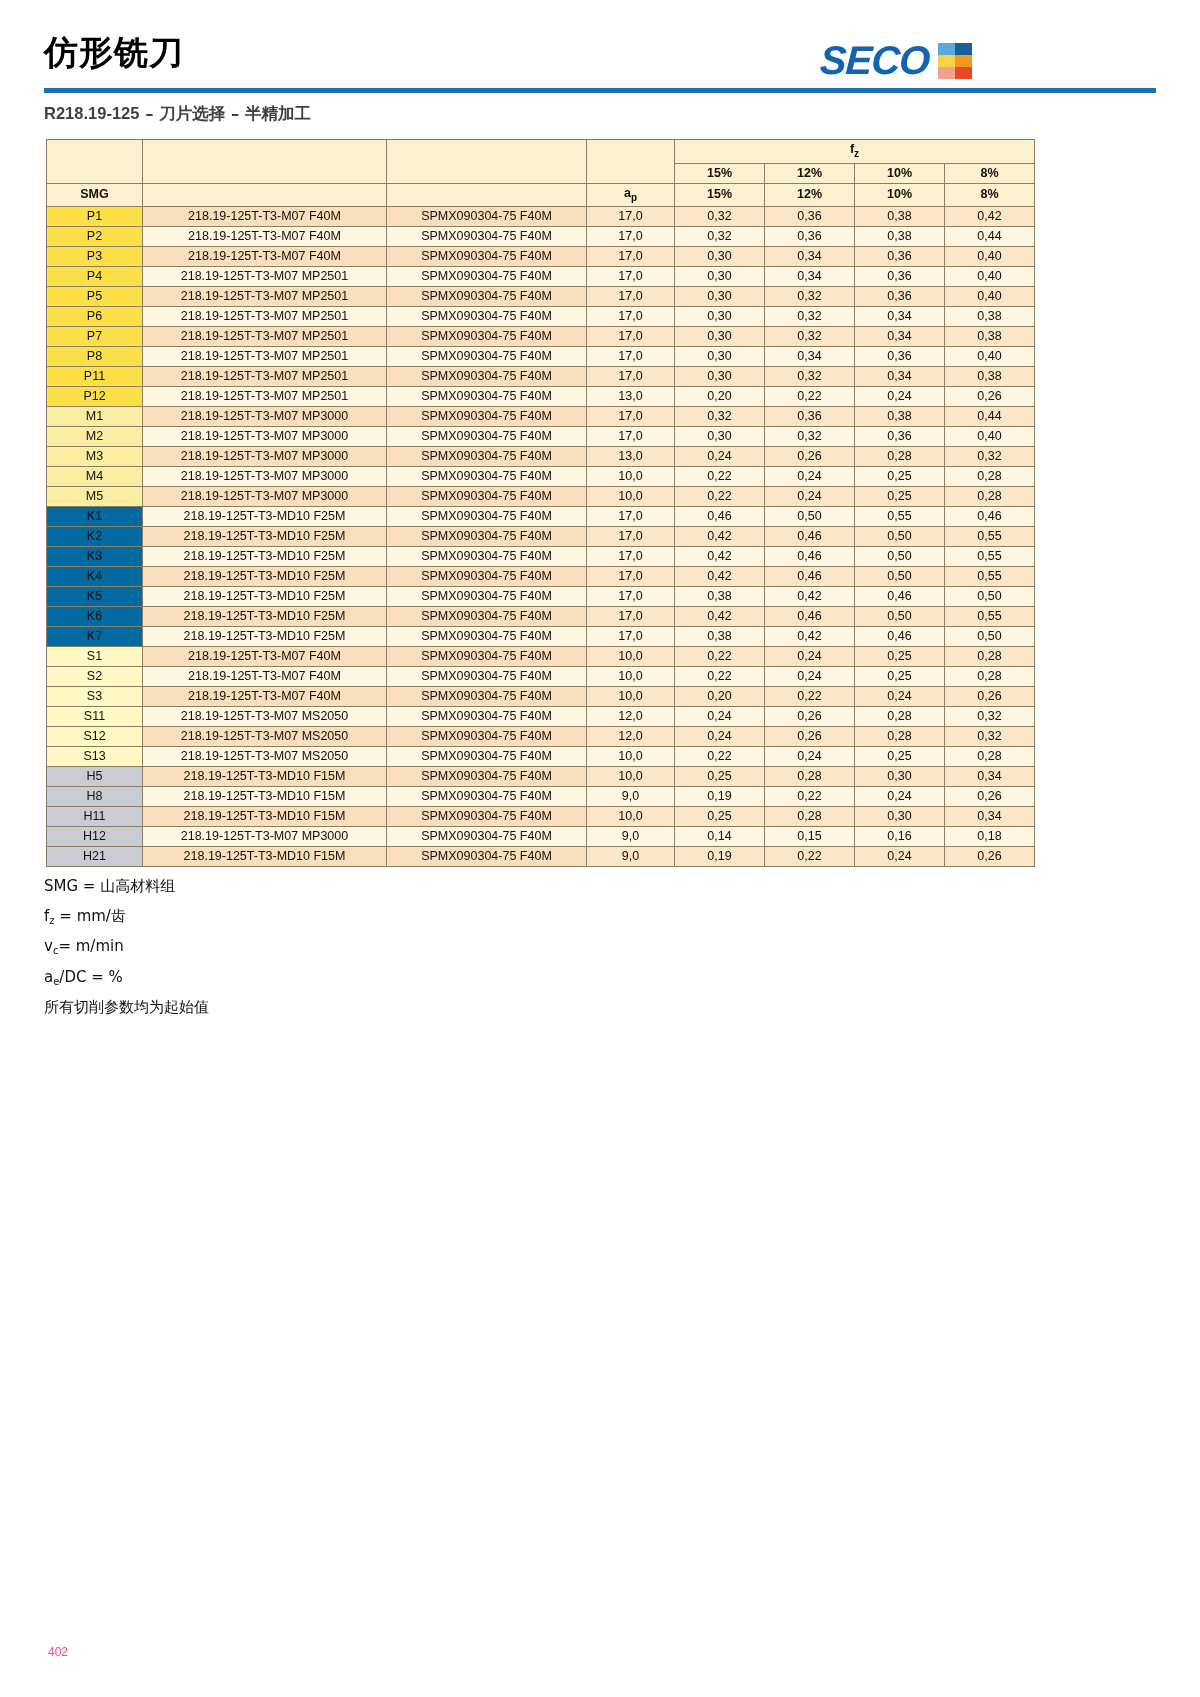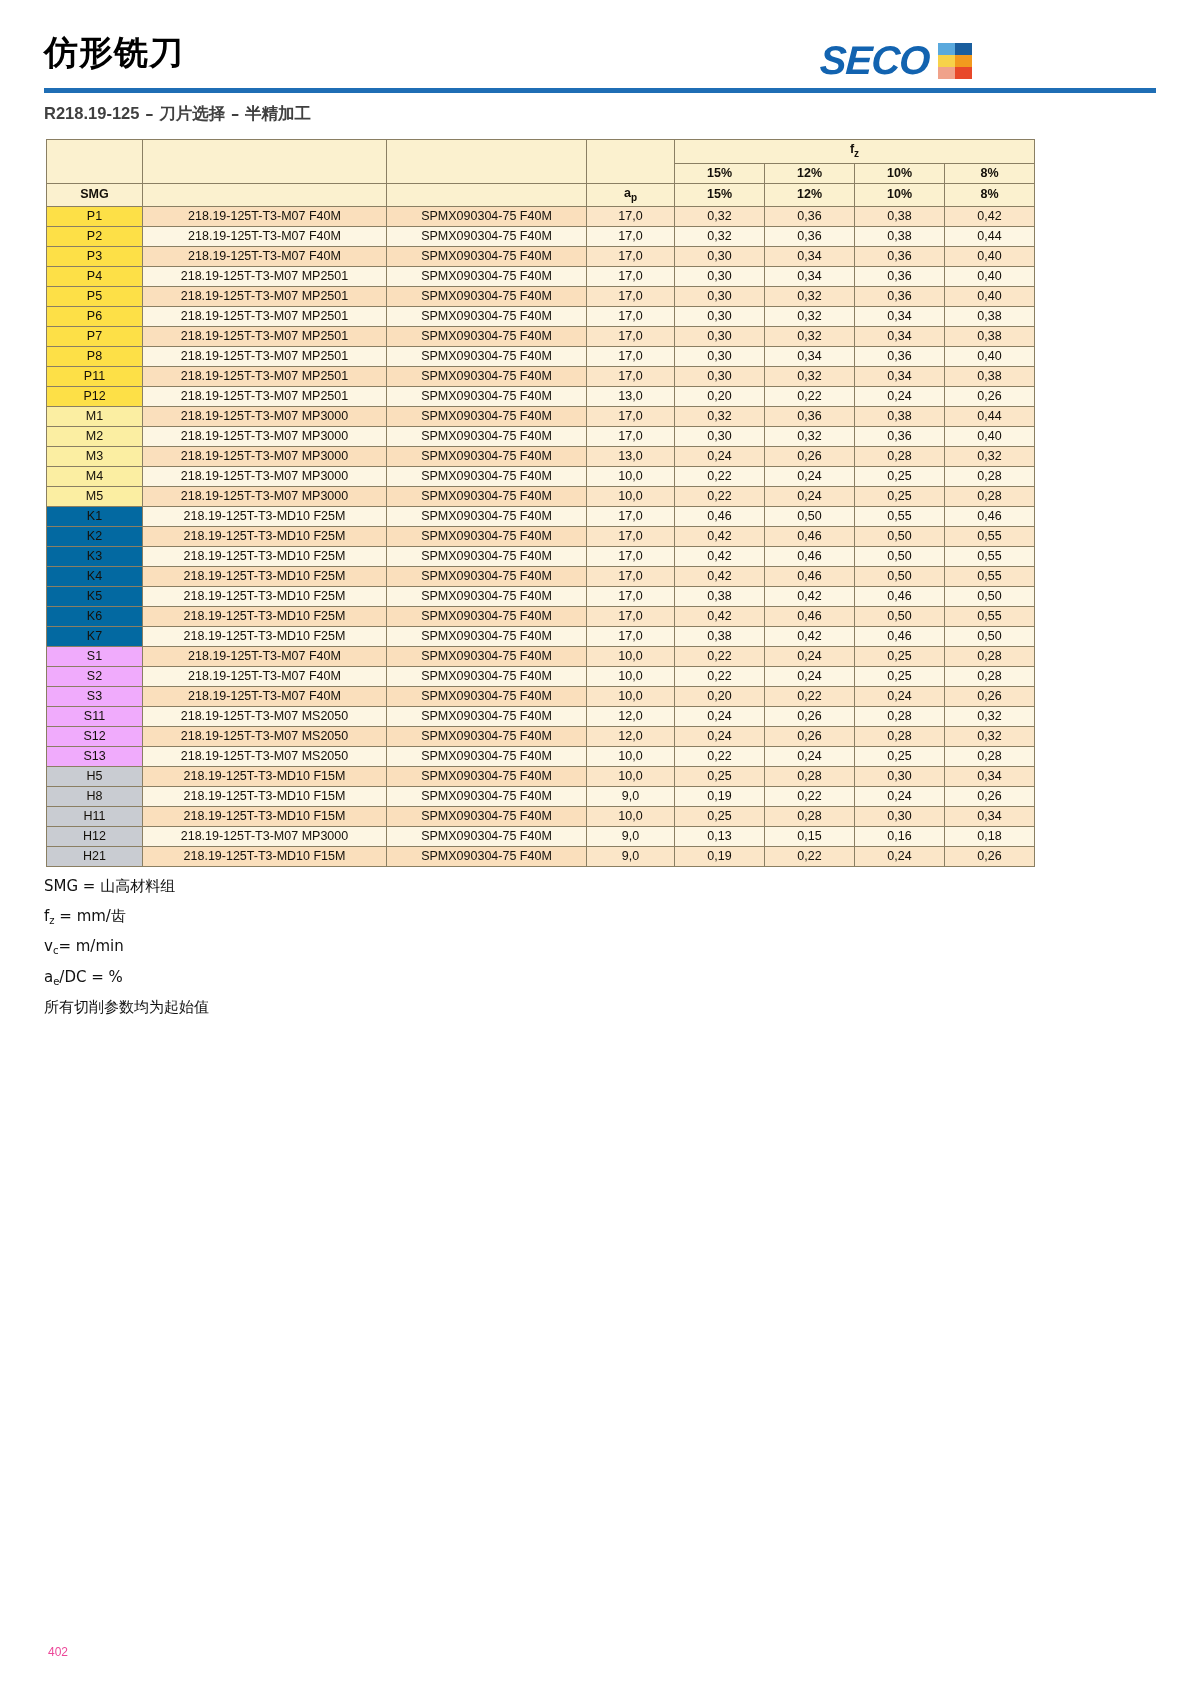--- a/index.html
+++ b/index.html
@@ -116,21 +116,21 @@
   tr.even td.data { background: #fdf6e3; }
   tr.odd  td.tool, tr.odd  td.ins { background: #fadfbc; }
   tr.even td.tool, tr.even td.ins { background: #fdf6e3; }
   tr.odd  td.apc, tr.odd td.fzc { background: #fbe6c8; }
   tr.even td.apc, tr.even td.fzc { background: #fdf6e3; }
 
   
   td.smg.g-P { background: #fde047; }
   td.smg.g-M { background: #fbeea2; margin-left: 20px; }
   td.smg.g-K { background: #0369a1; }
-  td.smg.g-S { background: #f0abfc; }
+  td.smg.g-S { background: #fef9c3; }
   td.smg.g-H { background: #c9ccd2; }
 
   
   #footnotes {
     position: absolute;
     left: 44px;
     top: 868px;
     font-size: 15px;
     line-height: 21.5px;
     color: #111;
@@ -520,21 +520,21 @@
           <td class="fzc data">0,25</td>
           <td class="fzc data">0,28</td>
           <td class="fzc data">0,30</td>
           <td class="fzc data">0,34</td>
         </tr>
         <tr class="even">
           <td class="smg g-H">H12</td>
           <td class="tool">218.19-125T-T3-M07 MP3000</td>
           <td class="ins">SPMX090304-75 F40M</td>
           <td class="apc data">9,0</td>
-          <td class="fzc data">0,13</td>
+          <td class="fzc data">0,14</td>
           <td class="fzc data">0,15</td>
           <td class="fzc data">0,16</td>
           <td class="fzc data">0,18</td>
         </tr>
         <tr class="odd">
           <td class="smg g-H">H21</td>
           <td class="tool">218.19-125T-T3-MD10 F15M</td>
           <td class="ins">SPMX090304-75 F40M</td>
           <td class="apc data">9,0</td>
           <td class="fzc data">0,19</td>

